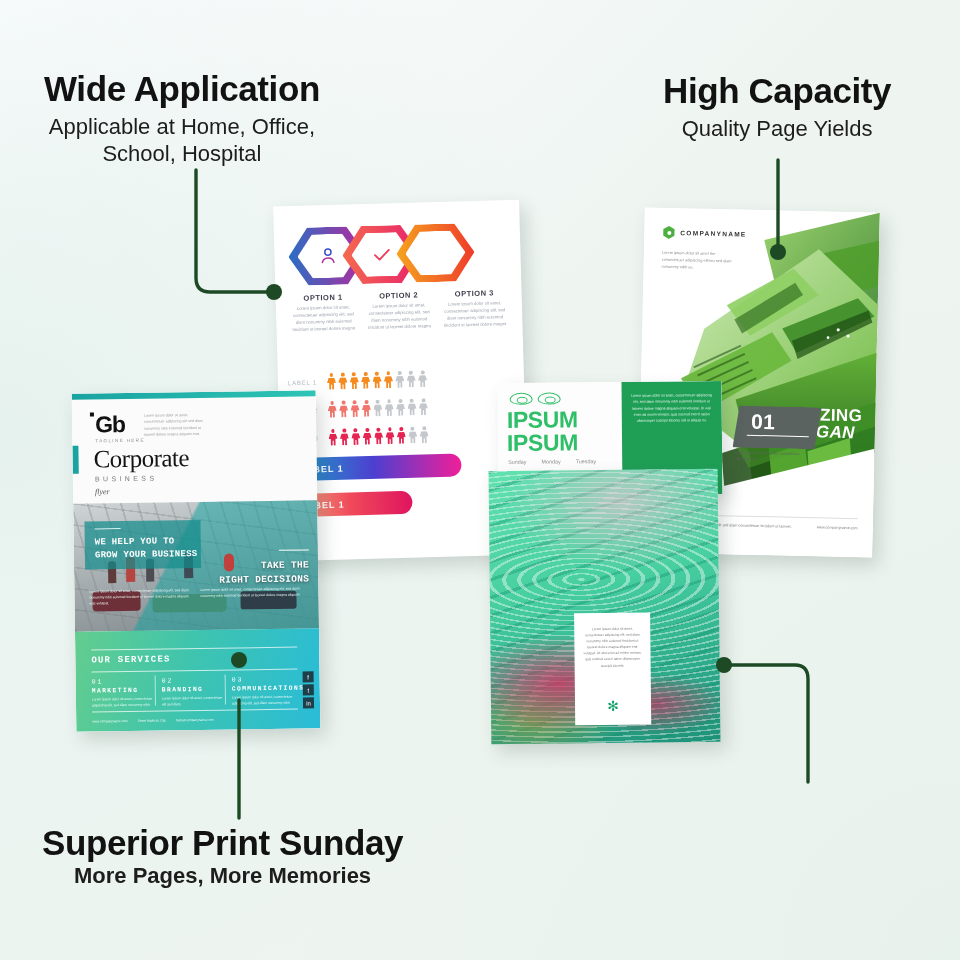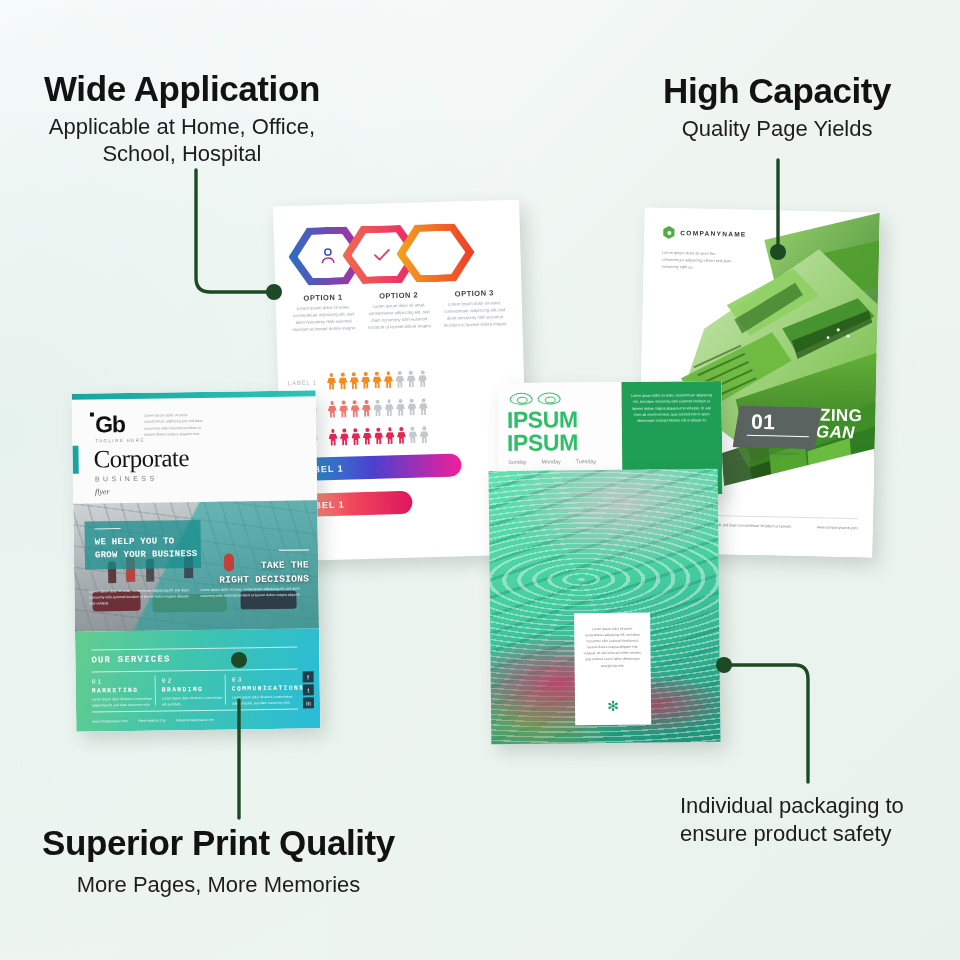--- a/index.html
+++ b/index.html
@@ -520,26 +520,22 @@
   </div>
 
   <div class="cap r" style="left:663px; top:72px;text-align:center;">
     <h2>High Capacity</h2>
     <p>
       <span>Quality Page Yields</span>
     </p>
   </div>
 
   <div class="cap" style="left:42px; top:824px;">
-    <h2>Superior Print Quality</h2>
-    <p style="margin-top:9px;">
+    <h2>Superior Print Sunday</h2>
+    <p style="margin-top:0;font-weight:bold;">
       <span>More Pages, More Memories</span>
     </p>
   </div>
 
   <div class="cap r" style="left:680px; top:787px;">
-    <p>
-      <span>Individual packaging to</span><br>
-      <span>ensure product safety</span>
-    </p>
   </div>
 
 </div>
 
 </body></html>

